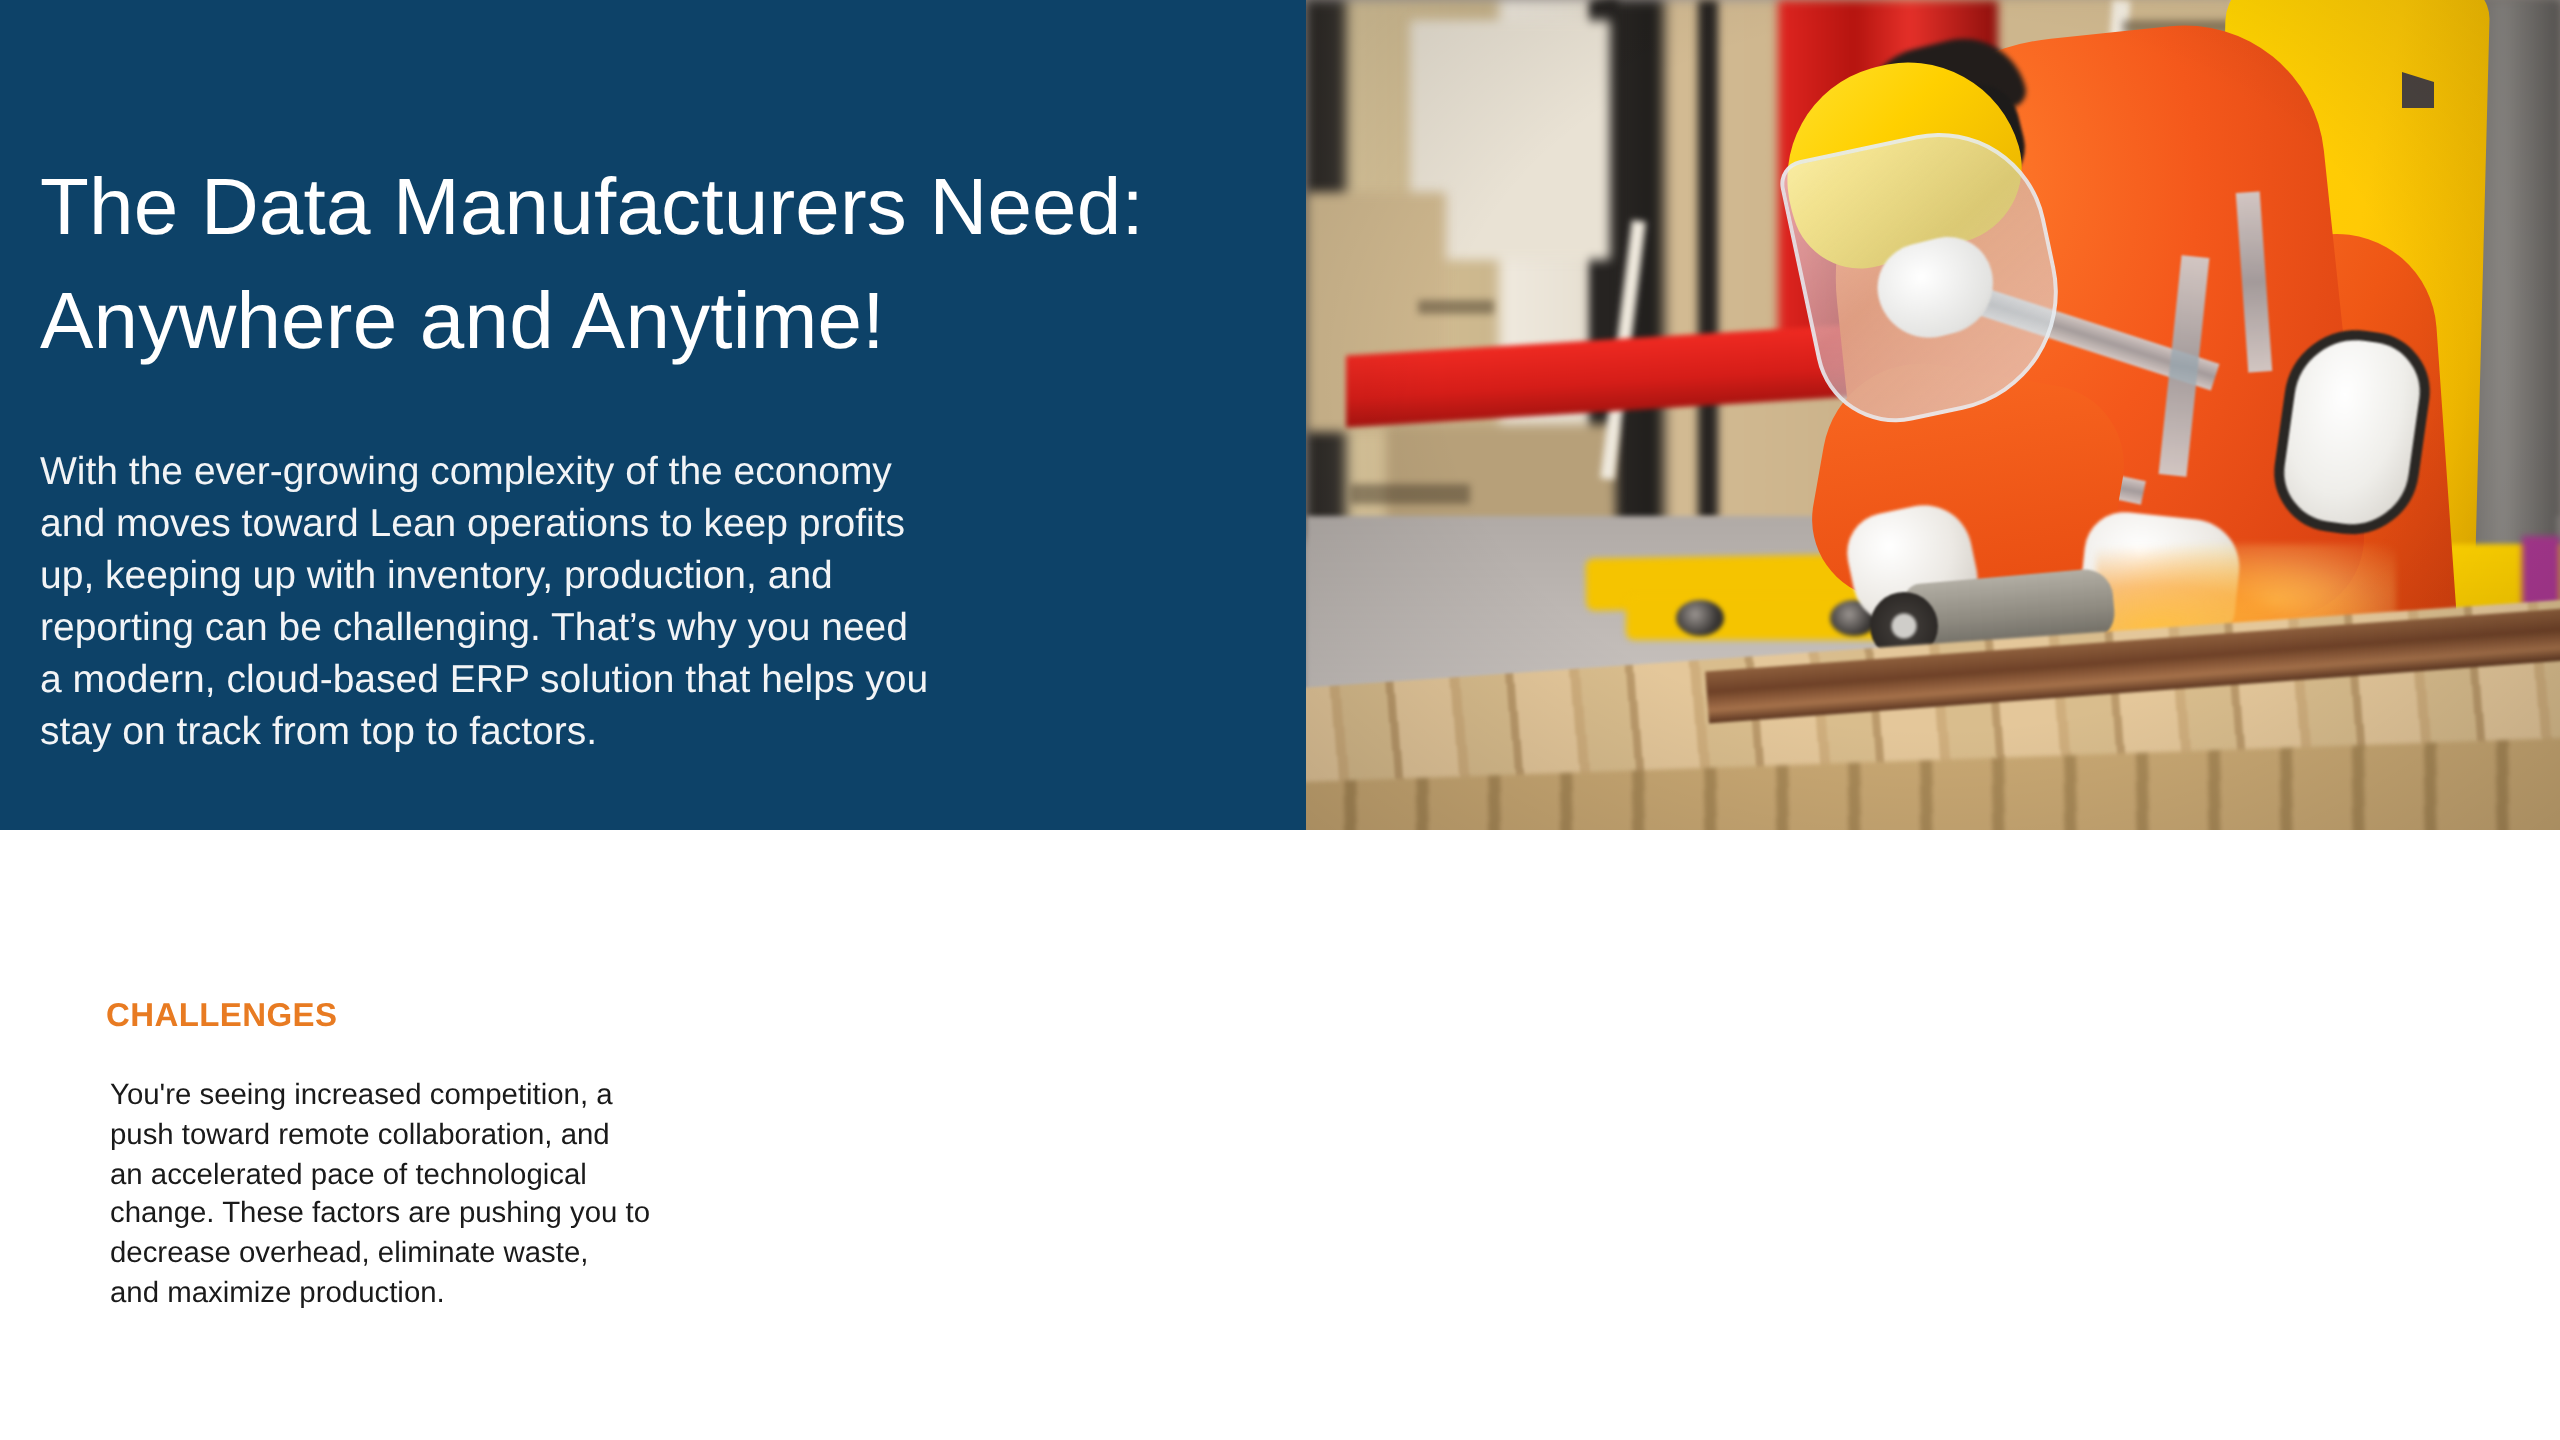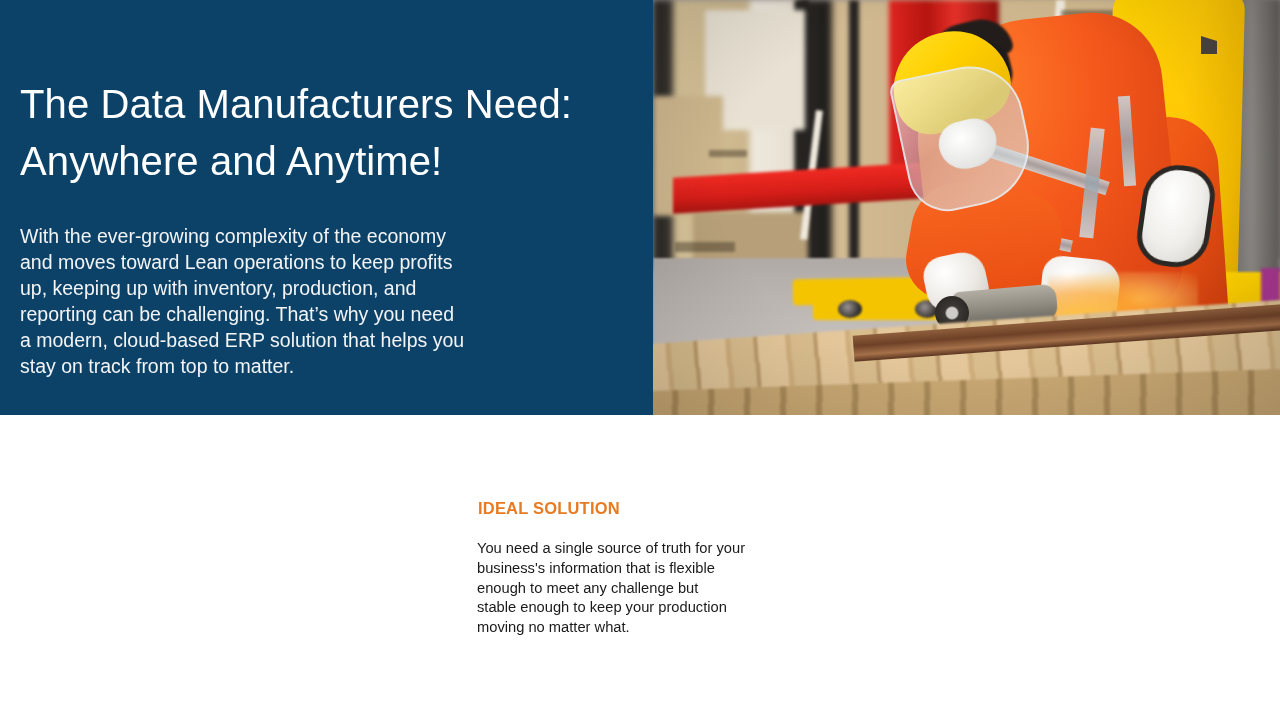--- a/index.html
+++ b/index.html
@@ -427,32 +427,33 @@
   </div>
 
   <div class="blue-panel">
     <h1 class="hero-title">The Data Manufacturers Need:
 Anywhere and Anytime!</h1>
     <p class="hero-body">With the ever-growing complexity of the economy
 and moves toward Lean operations to keep profits
 up, keeping up with inventory, production, and
 reporting can be challenging. That’s why you need
 a modern, cloud-based ERP solution that helps you
-stay on track from top to matter.</p>
+stay on track from top to factors.</p>
   </div>
 </div>
 
 <div class="columns">
 
-
-  <div class="col col-2">
-    <div class="col-heading">IDEAL SOLUTION</div>
-    <p class="col-body">You need a single source of truth for your
-business's information that is flexible
-enough to meet any challenge but
-stable enough to keep your production
-moving no matter what.</p>
+  <div class="col col-1">
+    <div class="col-heading">CHALLENGES</div>
+    <p class="col-body">You're seeing increased competition, a
+push toward remote collaboration, and
+an accelerated pace of technological
+change. These factors are pushing you to
+decrease overhead, eliminate waste,
+and maximize production.</p>
   </div>
+
 
   <div class="col col-3">
   </div>
 
 </div>
 
 </body></html>

